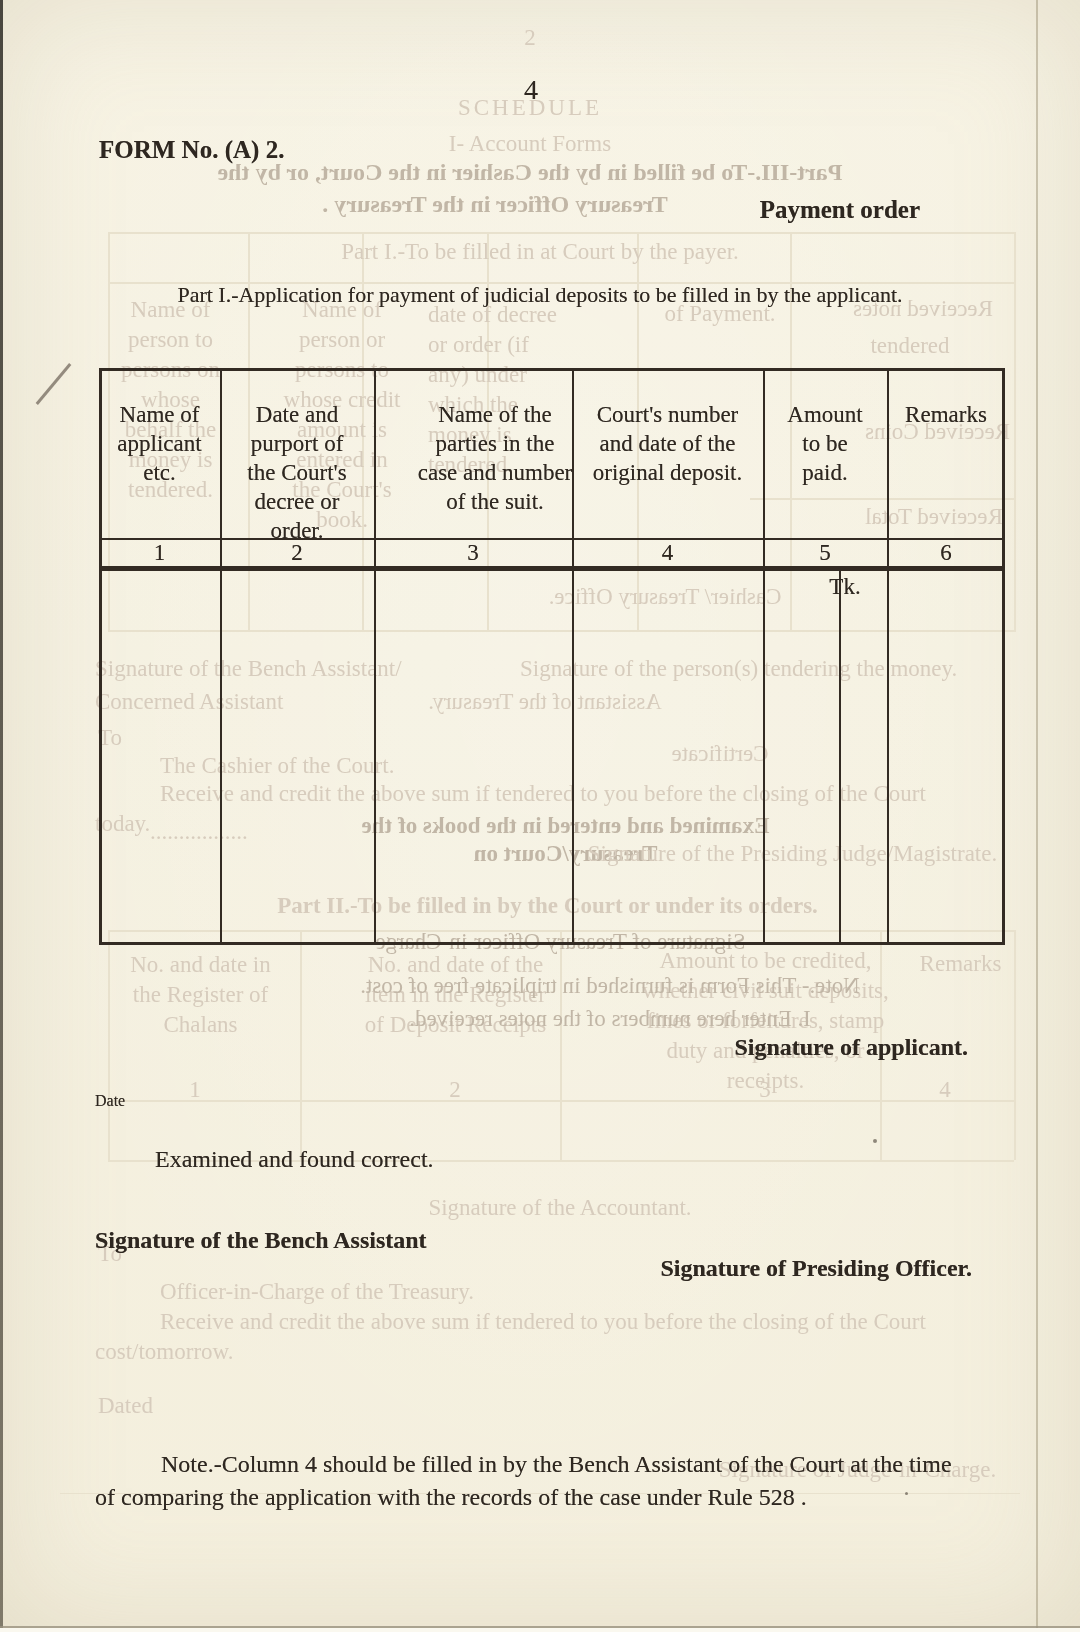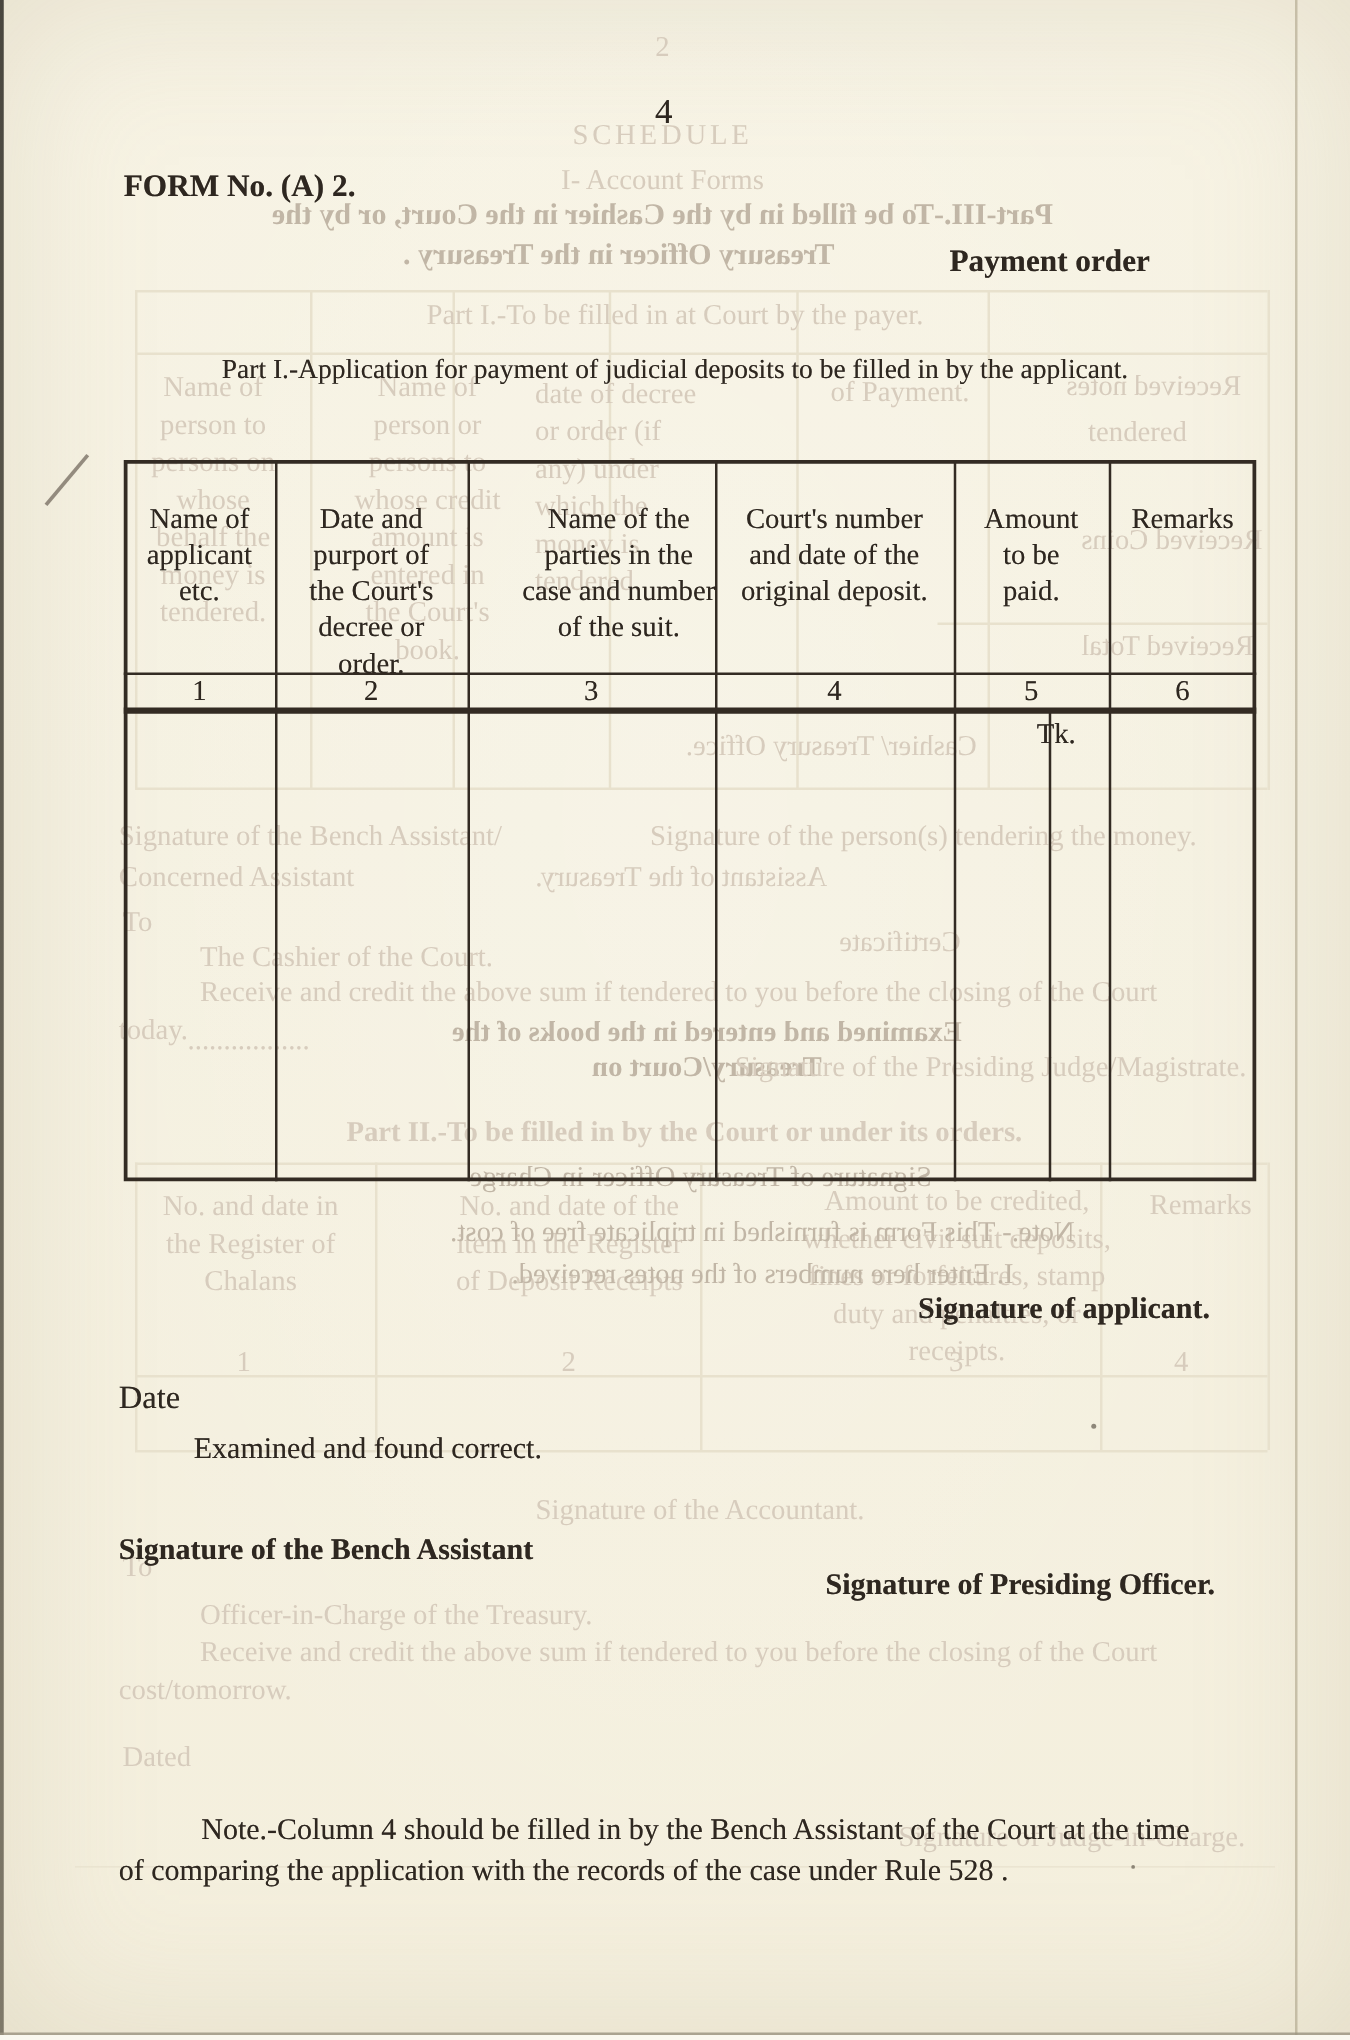--- a/index.html
+++ b/index.html
@@ -184,21 +184,21 @@
     <div class="ncell ink" style="left:275px;width:198px;">3</div>
     <div class="ncell ink" style="left:473px;width:191px;">4</div>
     <div class="ncell ink" style="left:664px;width:124px;">5</div>
     <div class="ncell ink" style="left:788px;width:118px;">6</div>
 
     <div class="abs ink" style="left:664px;top:206px;width:76px;text-align:center;font-size:23px;padding-left:44px;">Tk.</div>
   </div>
 
   <div class="abs ink" style="left:568px;top:1034px;width:400px;text-align:right;font-size:24px;font-weight:700;">Signature of applicant.</div>
 
-  <div class="abs ink" style="left:95px;top:1092px;font-size:26px;margin-top:11px;">Date</div>
+  <div class="abs ink" style="left:95px;top:1092px;font-size:16px;">Date</div>
 
   <div class="abs ink" style="left:155px;top:1146px;font-size:24px;">Examined and found correct.</div>
 
   <div class="abs ink" style="left:95px;top:1227px;font-size:24px;font-weight:700;">Signature of the Bench Assistant</div>
 
   <div class="abs ink" style="left:572px;top:1255px;width:400px;text-align:right;font-size:24px;font-weight:700;">Signature of Presiding Officer.</div>
 
   <div class="abs ink pre" style="left:95px;top:1448px;width:895px;font-size:24px;line-height:33px;text-indent:66px;">Note.-Column 4 should be filled in by the Bench Assistant of the Court at the time
 of comparing the application with the records of the case under Rule 528 .</div>
 

